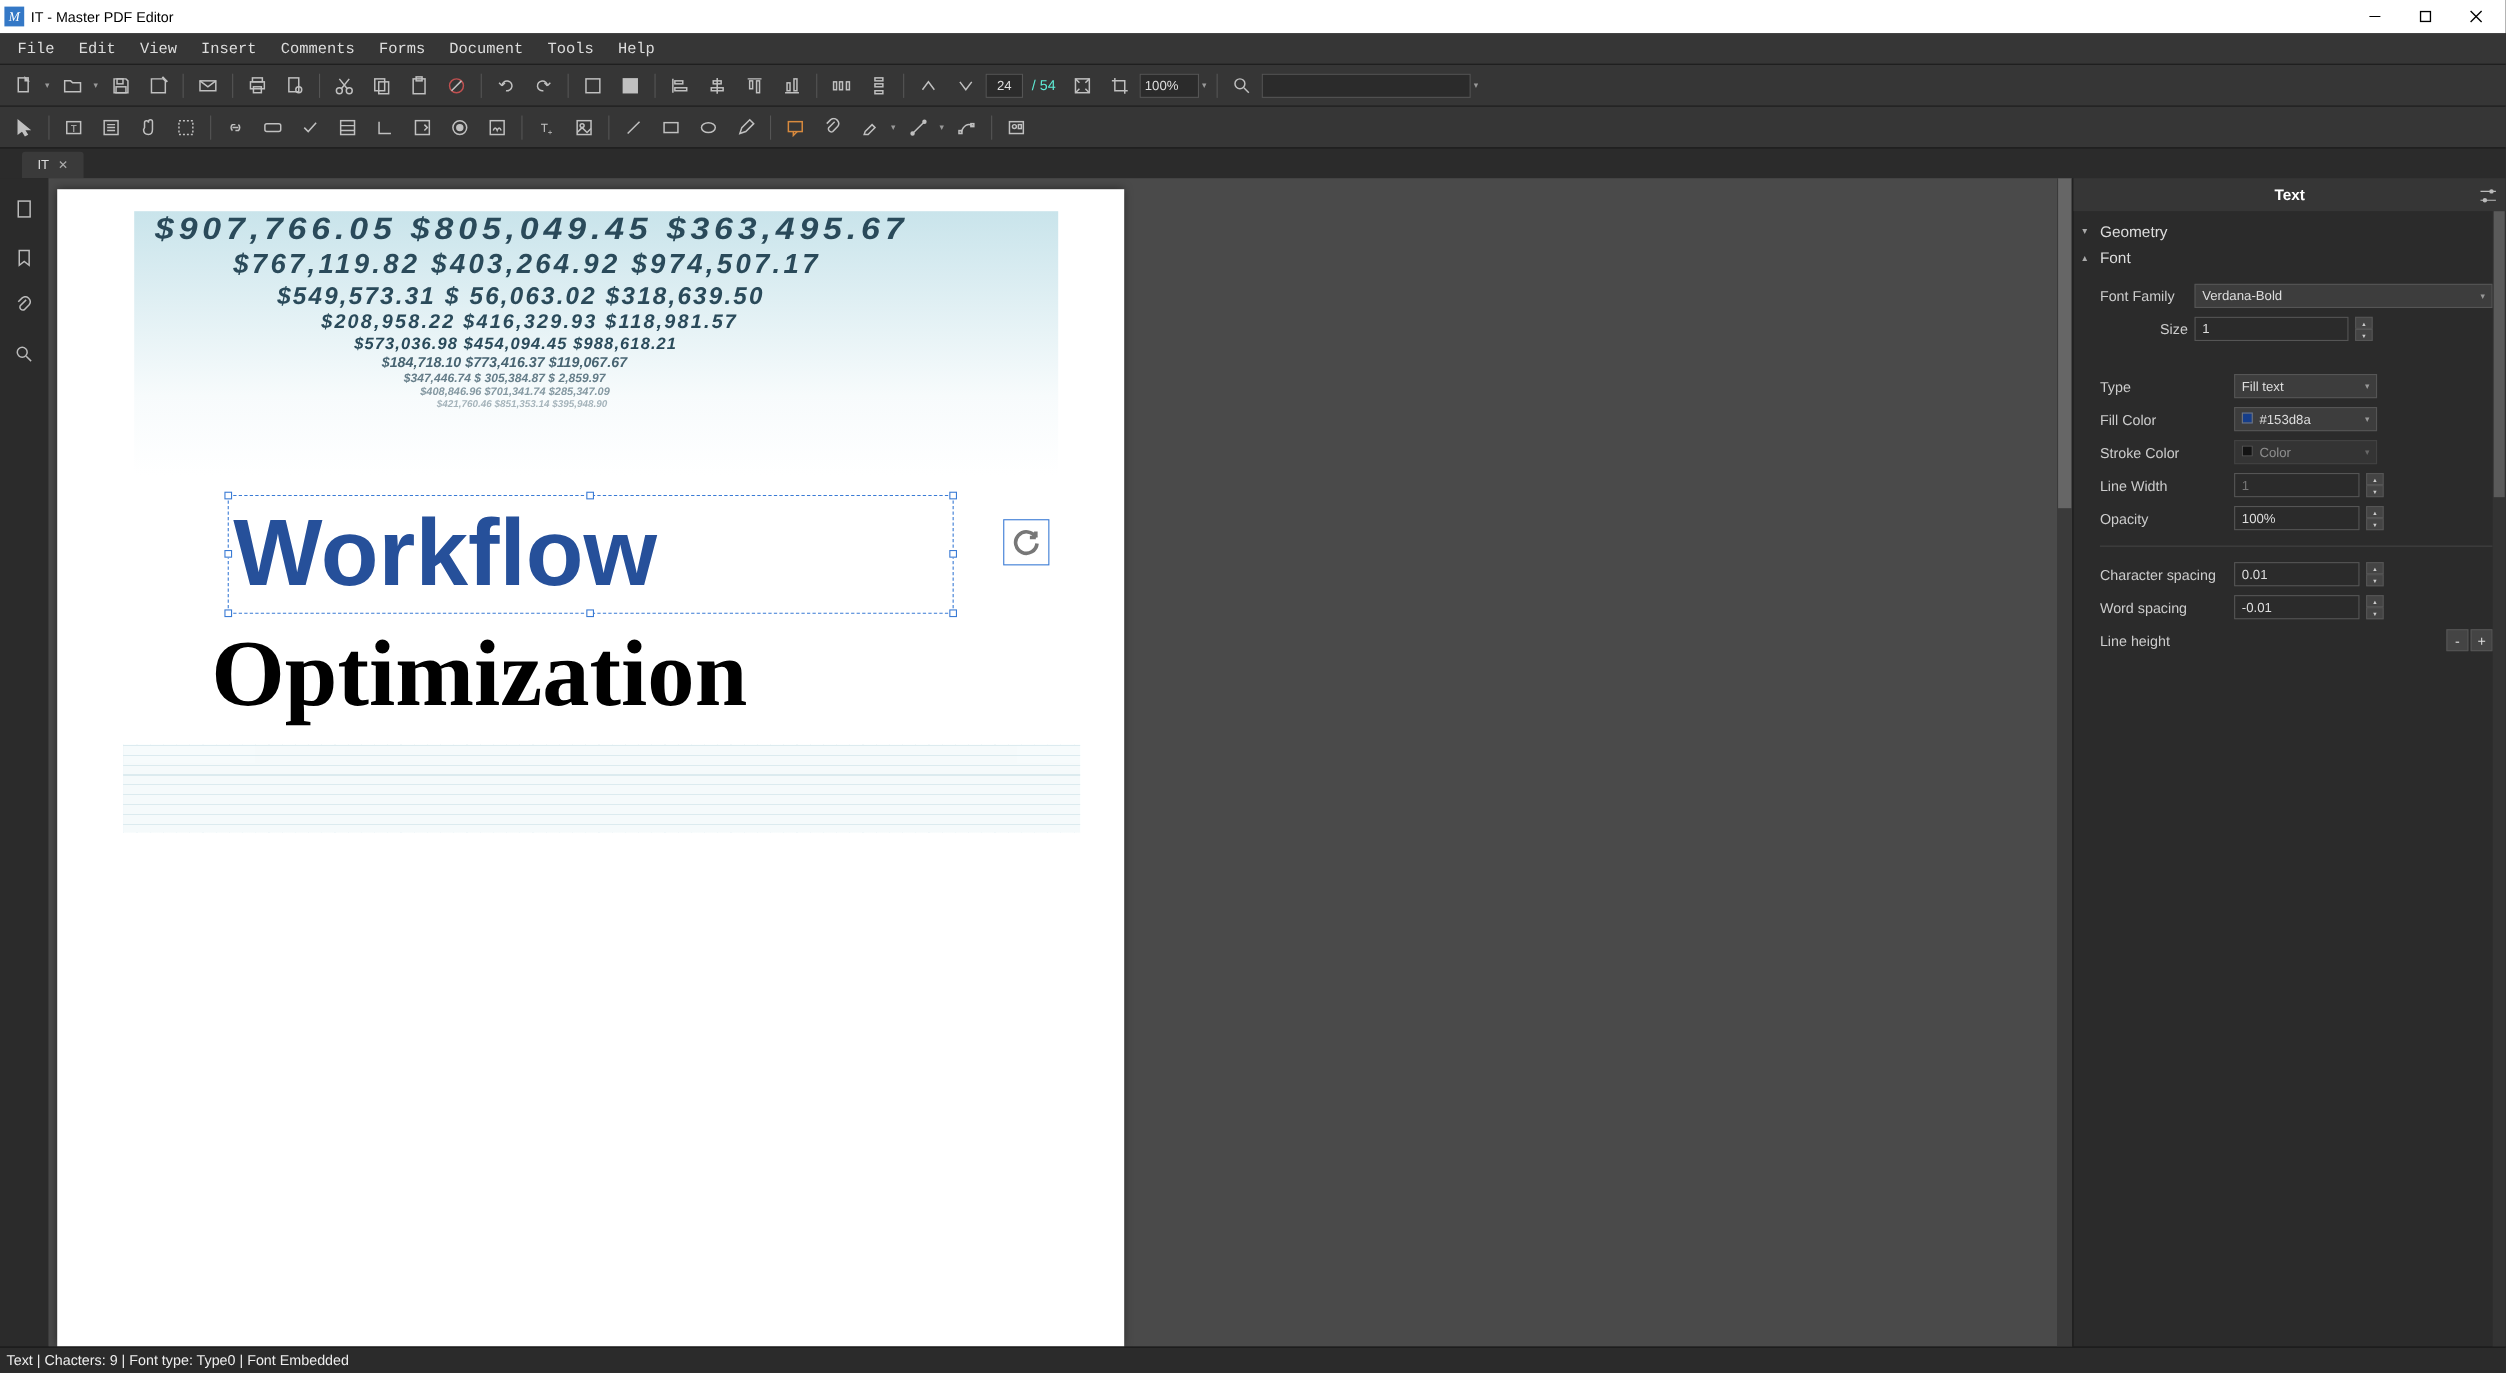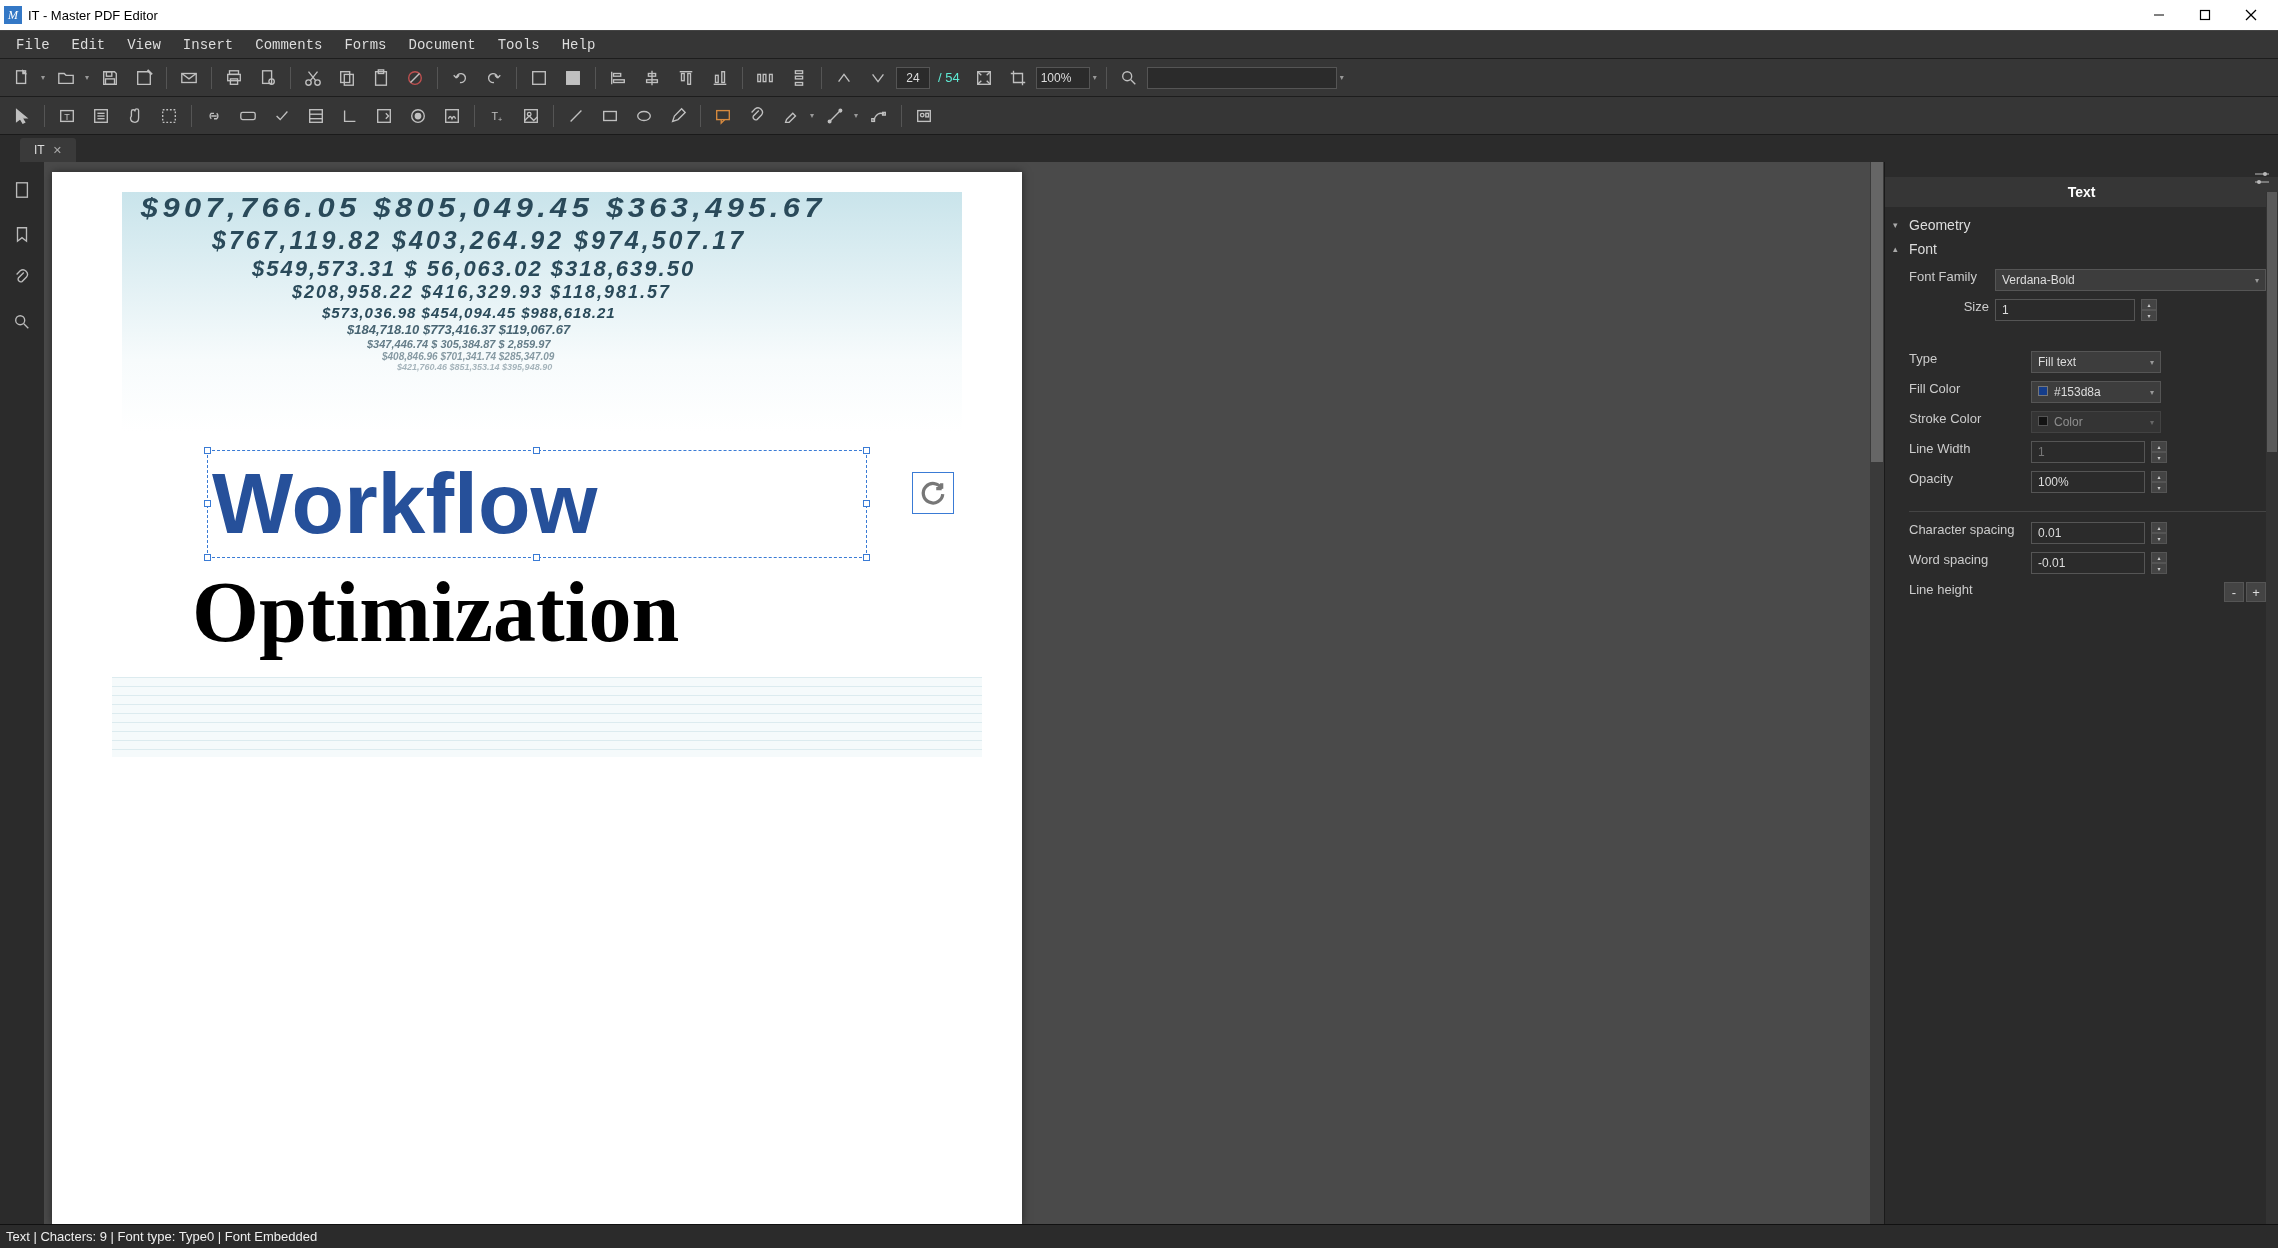--- a/index.html
+++ b/index.html
@@ -45,27 +45,27 @@
 .headline1 { position: absolute; top: 282px; left: 160px; font-family: Verdana, sans-serif; font-size: 86px; font-weight: 900; color: #26509a; }
 .headline2 { position: absolute; top: 390px; left: 140px; font-family: "Times New Roman", serif; font-size: 86px; font-weight: 900; font-style: normal; color: #000; }
 .bottom-grid { position: absolute; top: 505px; left: 60px; right: 40px; height: 80px; background: repeating-linear-gradient(to bottom, #c5dee6 0 1px, #f0f8fa 1px 9px), repeating-linear-gradient(to right, #c5dee6 0 1px, transparent 1px 12px); opacity: 0.6; }
 .selection-box { position: absolute; border: 1px dashed #3a7bd5; }
 .sel-handle { position: absolute; width: 7px; height: 7px; background: #fff; border: 1px solid #3a7bd5; }
 .rotate-handle { position: absolute; width: 42px; height: 42px; border: 1px solid #3a7bd5; display: flex; align-items: center; justify-content: center; background: #fff; }
 .rotate-handle svg { width: 26px; height: 26px; stroke: #777; fill: none; stroke-width: 3; }
 
 
 .right-panel { width: 394px; background: #2b2b2b; border-left: 1px solid #1a1a1a; display: flex; flex-direction: column; position: relative; }
-.panel-title { height: 30px; background: #363636; display: flex; align-items: center; justify-content: center; font-weight: 600; font-size: 14px; color: #fff; margin-top: 15px; }
+.panel-title { height: 30px; background: #363636; display: flex; align-items: center; justify-content: center; font-weight: 600; font-size: 14px; color: #fff; }
 .settings-icon { position: absolute; right: 6px; top: 6px; width: 20px; height: 20px; color: #bbb; }
 .panel-body { flex: 1; overflow-y: auto; padding: 6px 12px 6px 6px; font-size: 13px; position: relative; }
 .section-header { display: flex; align-items: center; gap: 6px; padding: 4px 2px; cursor: pointer; color: #ddd; font-size: 14px; }
 .section-header .caret { font-size: 9px; color: #aaa; width: 10px; }
 .section-content { padding: 8px 0 8px 18px; }
-.prop-row { display: flex; align-items: flex-start; height: 30px; gap: 6px; }
+.prop-row { display: flex; align-items: center; height: 30px; gap: 6px; }
 .prop-label { width: 116px; color: #ccc; font-size: 13px; }
 .prop-combo { flex: 1; height: 22px; background: #3d3d3d; border: 1px solid #555; display: flex; align-items: center; padding: 0 6px; font-size: 12px; color: #ddd; justify-content: space-between; }
 .prop-combo.disabled { opacity: 0.55; }
 .prop-combo .caret { font-size: 8px; color: #999; }
 .prop-input { width: 120px; height: 22px; background: #2b2b2b; border: 1px solid #555; color: #ddd; padding: 0 6px; font-size: 12px; }
 .prop-input.disabled { color: #777; }
 .spinner { width: 16px; display: flex; flex-direction: column; }
 .spinner .sp { height: 11px; background: #444; border: 1px solid #555; display: flex; align-items: center; justify-content: center; font-size: 6px; color: #ccc; }
 .color-swatch { width: 10px; height: 10px; display: inline-block; margin-right: 6px; border: 1px solid #777; }
 .hr { height: 1px; background: #444; margin: 10px 0; }

